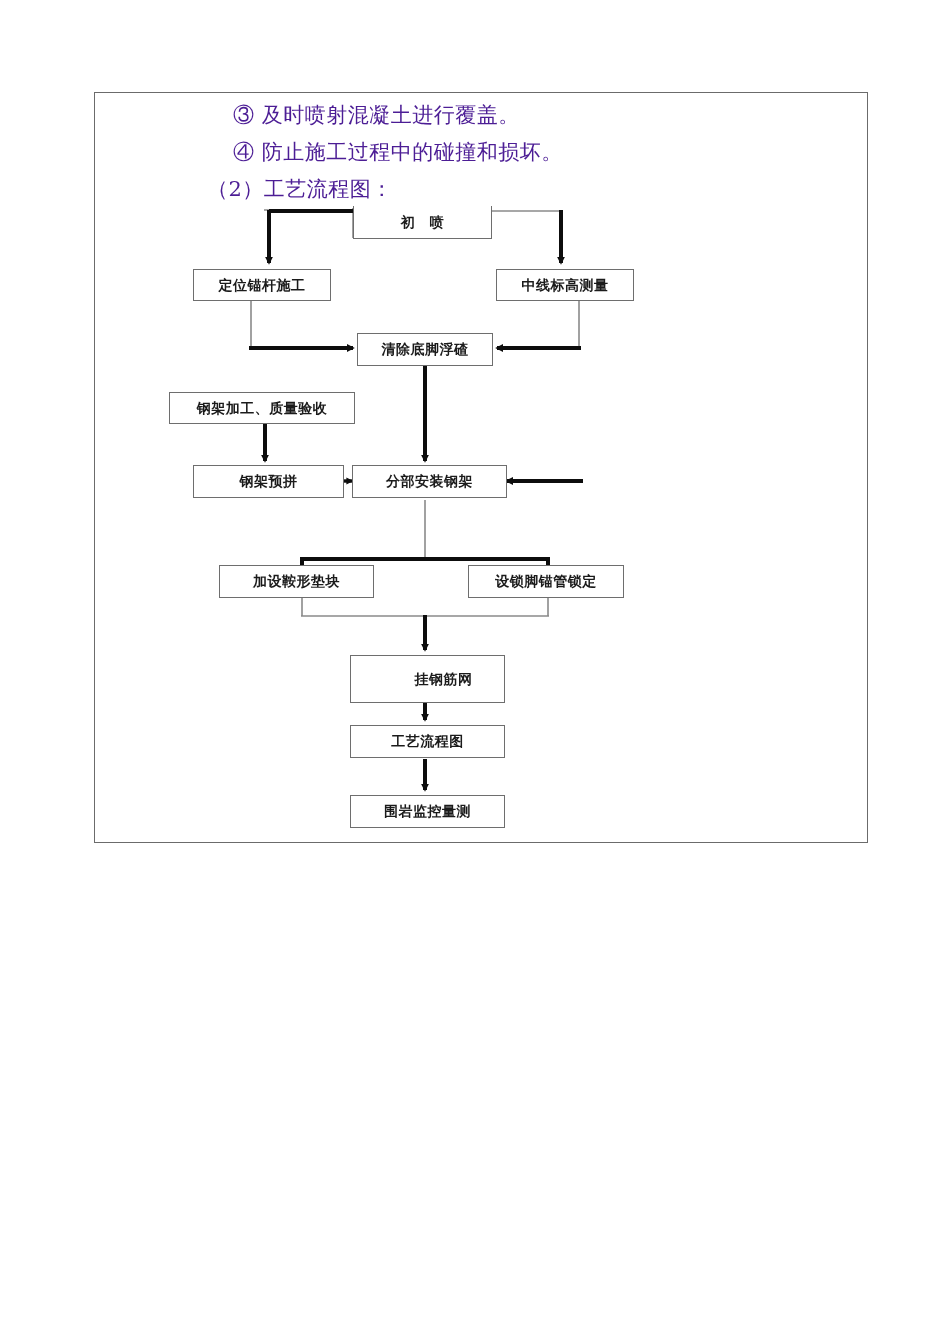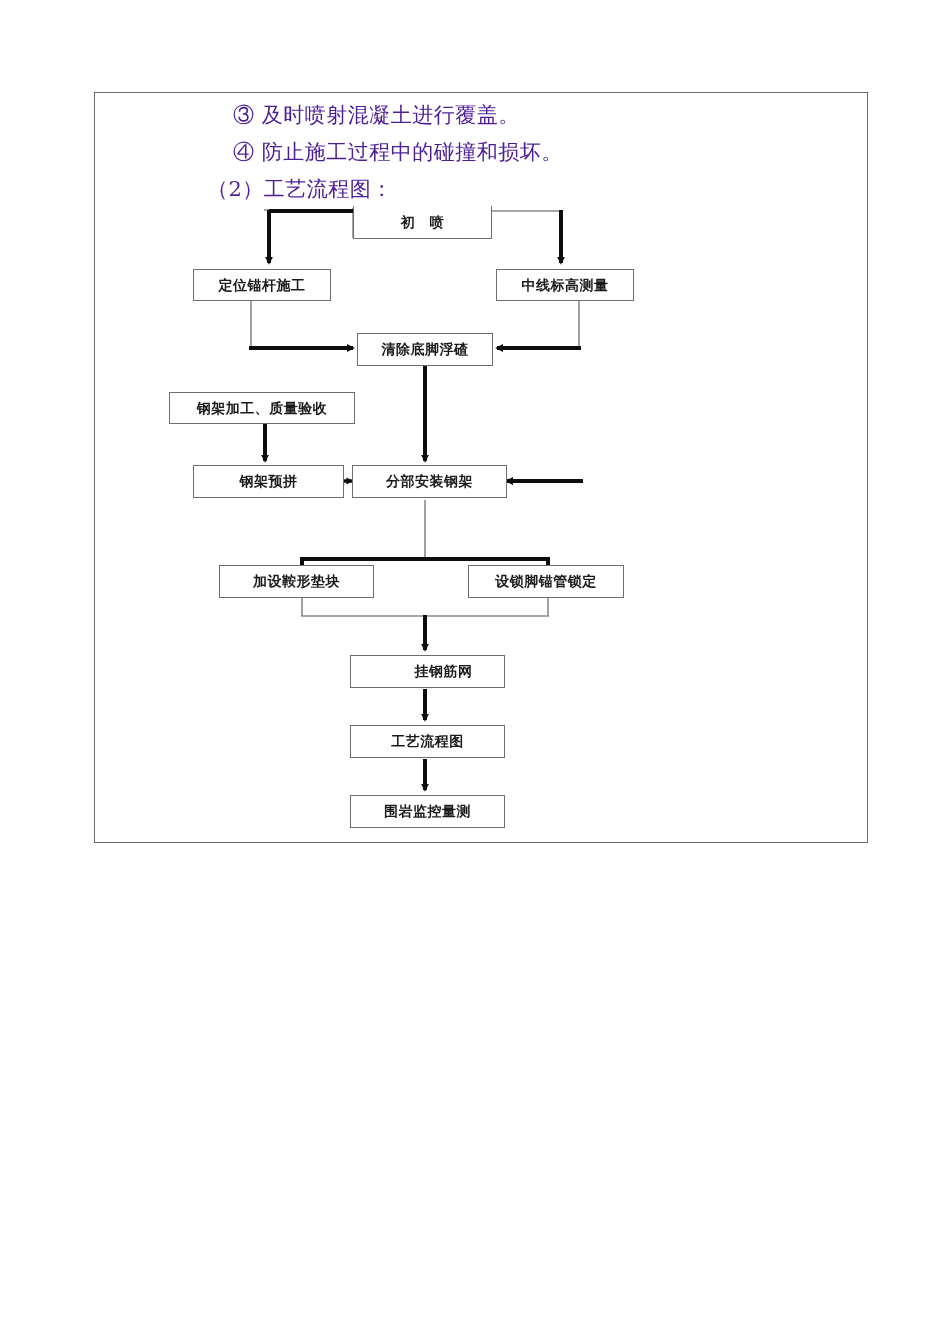--- a/index.html
+++ b/index.html
@@ -150,20 +150,20 @@
 
     <div class="node" style="left:98px; top:372px; width:151px; height:33px;">钢架预拼</div>
 
     <div class="node" style="left:257px; top:372px; width:155px; height:33px;">分部安装钢架</div>
 
 
     <div class="node" style="left:124px; top:472px; width:155px; height:33px;">加设鞍形垫块</div>
 
     <div class="node" style="left:373px; top:472px; width:156px; height:33px;">设锁脚锚管锁定</div>
 
-    <div class="node" style="left:255px; top:562px; width:155px; height:33px;padding-left:32px;">挂钢筋网</div>
+    <div class="node" style="left:255px; top:562px; width:155px; height:48px;padding-left:32px;">挂钢筋网</div>
 
     <div class="node" style="left:255px; top:632px; width:155px; height:33px;">工艺流程图</div>
 
     <div class="node" style="left:255px; top:702px; width:155px; height:33px;">围岩监控量测</div>
 
   </div>
 </div>
 
 </body></html>

